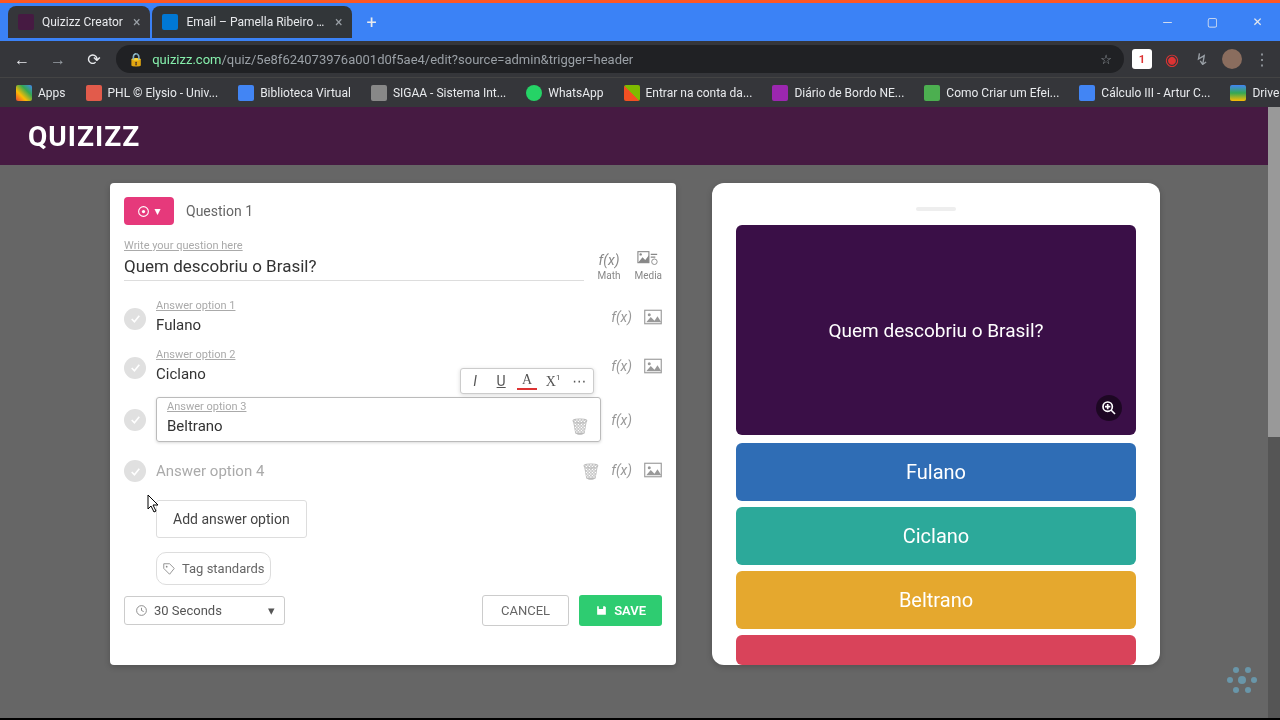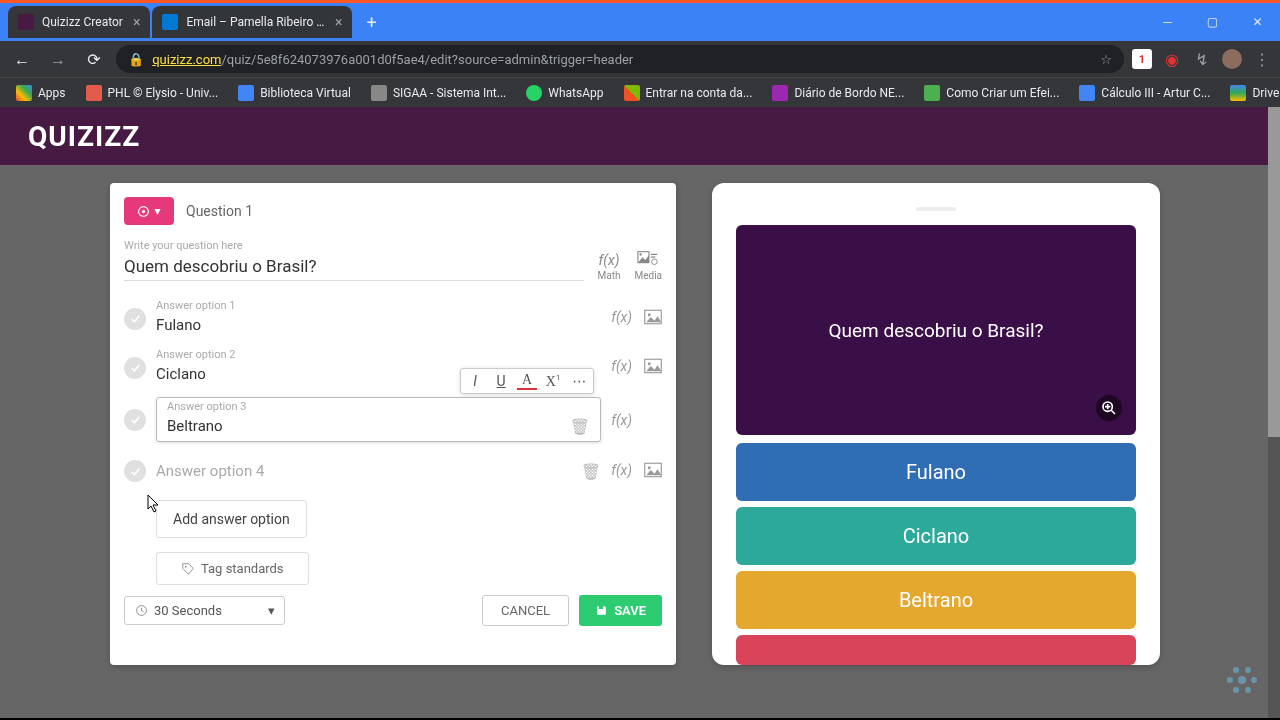--- a/index.html
+++ b/index.html
@@ -14,21 +14,21 @@
 .tab .close-x { margin-left: 10px; color: #9aa0a6; font-size: 14px; }
 .tab-title { white-space: nowrap; overflow: hidden; text-overflow: ellipsis; }
 .new-tab { color: #e8eaed; padding: 0 12px; font-size: 18px; }
 .window-controls { margin-left: auto; display: flex; }
 .window-btn { width: 45px; height: 38px; color: #e8eaed; display: flex; align-items: center; justify-content: center; font-size: 12px; }
 
 .addr-bar { background: #35363a; height: 36px; display: flex; align-items: center; padding: 0 8px; gap: 8px; }
 .nav-btn { width: 28px; height: 28px; color: #9aa0a6; display: flex; align-items: center; justify-content: center; font-size: 16px; }
 .nav-btn.enabled { color: #e8eaed; }
 .url-field { flex: 1; background: #202124; border-radius: 14px; height: 28px; display: flex; align-items: center; padding: 0 12px; color: #9aa0a6; font-size: 13px; gap: 8px; }
-.url-text { color: #fde047; text-decoration: underline; }
+.url-text { color: #86efac; }
 .addr-right { display: flex; gap: 10px; align-items: center; }
 .addr-icon { width: 20px; height: 20px; display: flex; align-items: center; justify-content: center; color: #9aa0a6; }
 
 .bookmarks-bar { background: #35363a; height: 30px; display: flex; align-items: center; padding: 0 8px; gap: 4px; border-top: 1px solid #444; }
 .bookmark { display: flex; align-items: center; gap: 6px; padding: 4px 8px; color: #e8eaed; font-size: 12px; white-space: nowrap; }
 .bookmark .icon { width: 16px; height: 16px; border-radius: 2px; flex-shrink: 0; }
 
 
 .page { background: #666; height: 611px; position: relative; overflow: hidden; }
 .page-scroll-area { position: absolute; inset: 0; right: 12px; }
@@ -37,40 +37,40 @@
 
 .content-row { display: flex; gap: 36px; padding: 18px 0 0 110px; }
 
 .editor-card { background: #fff; width: 566px; border-radius: 4px; box-shadow: 0 2px 6px rgba(0,0,0,.2); padding: 14px 14px 14px 14px; }
 .editor-header { display: flex; align-items: center; gap: 12px; margin-bottom: 14px; }
 .type-btn { background: #e6397b; color: #fff; width: 50px; height: 28px; border-radius: 4px; display: flex; align-items: center; justify-content: center; gap: 4px; font-size: 12px; }
 .q-number { color: #666; font-size: 14px; }
 
 .question-row { display: flex; align-items: flex-end; gap: 14px; margin-bottom: 18px; }
 .question-field { flex: 1; }
-.field-label { font-size: 11px; color: #aaa; }
+.field-label { font-size: 11px; color: #aaa; text-decoration: underline; }
 .field-input { font-size: 17px; color: #333; border: none; border-bottom: 1px solid #ddd; width: 100%; padding: 4px 0; outline: none; }
 .tool-col { display: flex; flex-direction: column; align-items: center; gap: 2px; color: #888; font-size: 10px; }
 .tool-col svg, .tool-col .ico { width: 22px; height: 18px; }
 
 .option-row { display: flex; align-items: center; gap: 10px; margin-bottom: 10px; position: relative; }
 .radio-circle { width: 22px; height: 22px; border-radius: 50%; background: #e0e0e0; flex-shrink: 0; display: flex; align-items: center; justify-content: center; }
 .radio-circle svg { width: 13px; height: 13px; fill: #fff; }
 .option-field { flex: 1; }
 .option-input { font-size: 15px; color: #333; border: none; width: 100%; padding: 4px 0; outline: none; }
 .option-input::placeholder { color: #aaa; }
 .option-box-active { border: 1px solid #bbb; border-radius: 3px; box-shadow: 0 1px 3px rgba(0,0,0,.15); padding: 2px 10px; position: relative; }
 .option-tools { display: flex; gap: 12px; color: #999; font-size: 14px; }
 .trash { color: #bbb; }
 .fmt-toolbar { position: absolute; right: 6px; top: -30px; background: #fff; border: 1px solid #ccc; border-radius: 3px; display: flex; align-items: center; padding: 3px 4px; gap: 6px; box-shadow: 0 1px 4px rgba(0,0,0,.15); }
 .fmt-btn { font-family: "Times New Roman", serif; font-size: 14px; color: #555; width: 20px; text-align: center; }
 
 .add-option-btn { border: 1px solid #ddd; border-radius: 3px; padding: 10px 16px; font-size: 14px; color: #444; display: inline-block; margin-top: 6px; margin-left: 32px; }
 
-.tag-stds { border: 1px solid #ddd; border-radius: 3px; padding: 8px 24px; font-size: 13px; color: #666; display: inline-flex; align-items: center; gap: 6px; margin-top: 14px; margin-left: 32px; }
+.tag-stds { border: 1px solid #ddd; border-radius: 10px; padding: 8px 5px; font-size: 13px; color: #666; display: inline-flex; align-items: center; gap: 6px; margin-top: 14px; margin-left: 32px; }
 
 .footer-row { display: flex; align-items: center; margin-top: 10px; }
 .time-select { border: 1px solid #ccc; border-radius: 3px; padding: 6px 10px; font-size: 13px; color: #555; display: flex; align-items: center; gap: 6px; }
 .footer-actions { margin-left: auto; display: flex; gap: 10px; }
 .cancel-btn { border: 1px solid #ccc; border-radius: 3px; padding: 7px 18px; font-size: 13px; color: #666; background: #fff; }
 .save-btn { background: #2ecc71; color: #fff; border-radius: 3px; padding: 7px 16px; font-size: 13px; font-weight: 600; display: flex; align-items: center; gap: 6px; }
 
 
 .preview-card { background: #fff; width: 448px; border-radius: 12px; padding: 24px 24px 0 24px; box-shadow: 0 2px 6px rgba(0,0,0,.2); }
 .preview-dot { width: 40px; height: 4px; background: #eee; border-radius: 2px; margin: 0 auto 14px auto; }

